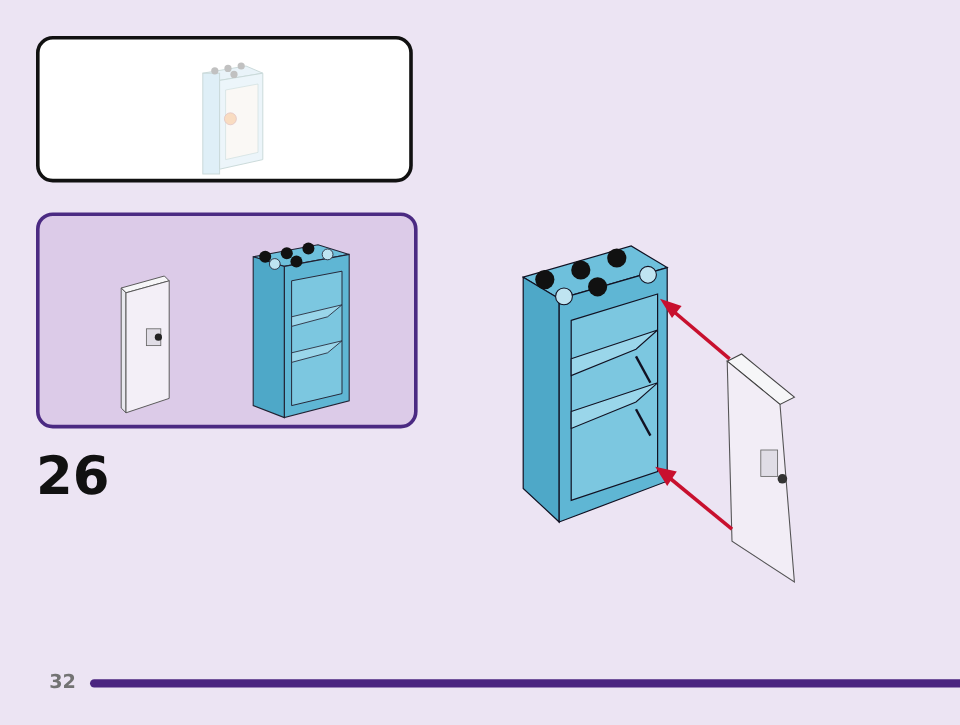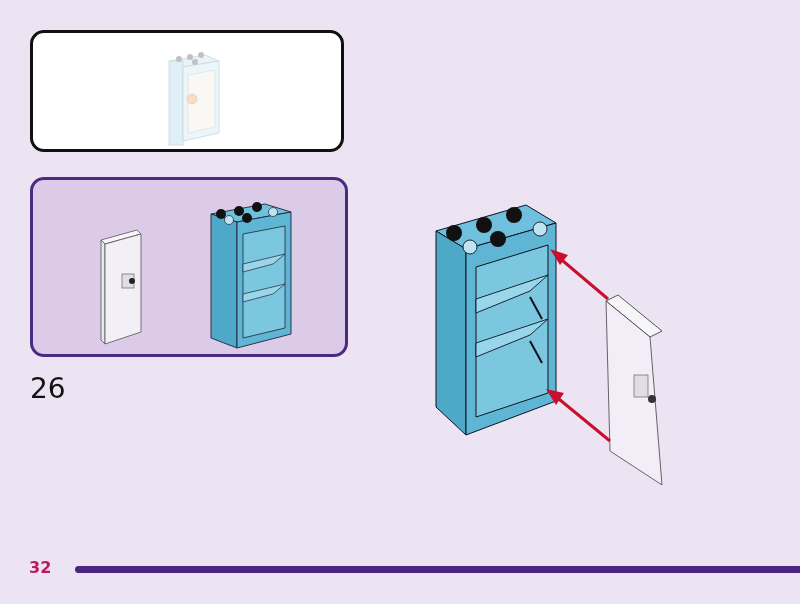--- a/index.html
+++ b/index.html
@@ -10,25 +10,25 @@
   }
   .result-box {
     position:absolute; left:30px; top:30px; width:314px; height:122px;
     background:#ffffff; border:3px solid #111; border-radius:14px; box-sizing:border-box;
   }
   .parts-box {
     position:absolute; left:30px; top:177px; width:318px; height:180px;
     background:#dccbe8; border:3px solid #4b2a82; border-radius:14px; box-sizing:border-box;
   }
   .step-number {
-    position:absolute; left:30px; top:372px; font-size:28px; font-weight:normal;
+    position:absolute; left:30px; top:372px; font-size:44px; font-weight:bold;
     color:#111; letter-spacing:0px;
   }
   .page-number {
-    position:absolute; left:29px; top:558px; font-size:16px; font-weight:bold; color:#be185d;
+    position:absolute; left:41px; top:558px; font-size:16px; font-weight:bold; color:#737373;
   }
   .page-bar {
     position:absolute; left:75px; top:566px; width:740px; height:7px;
     background:#4b2580; border-radius:4px;
   }
   svg { position:absolute; overflow:visible; }
 </style>
 </head>
 <body>
 

